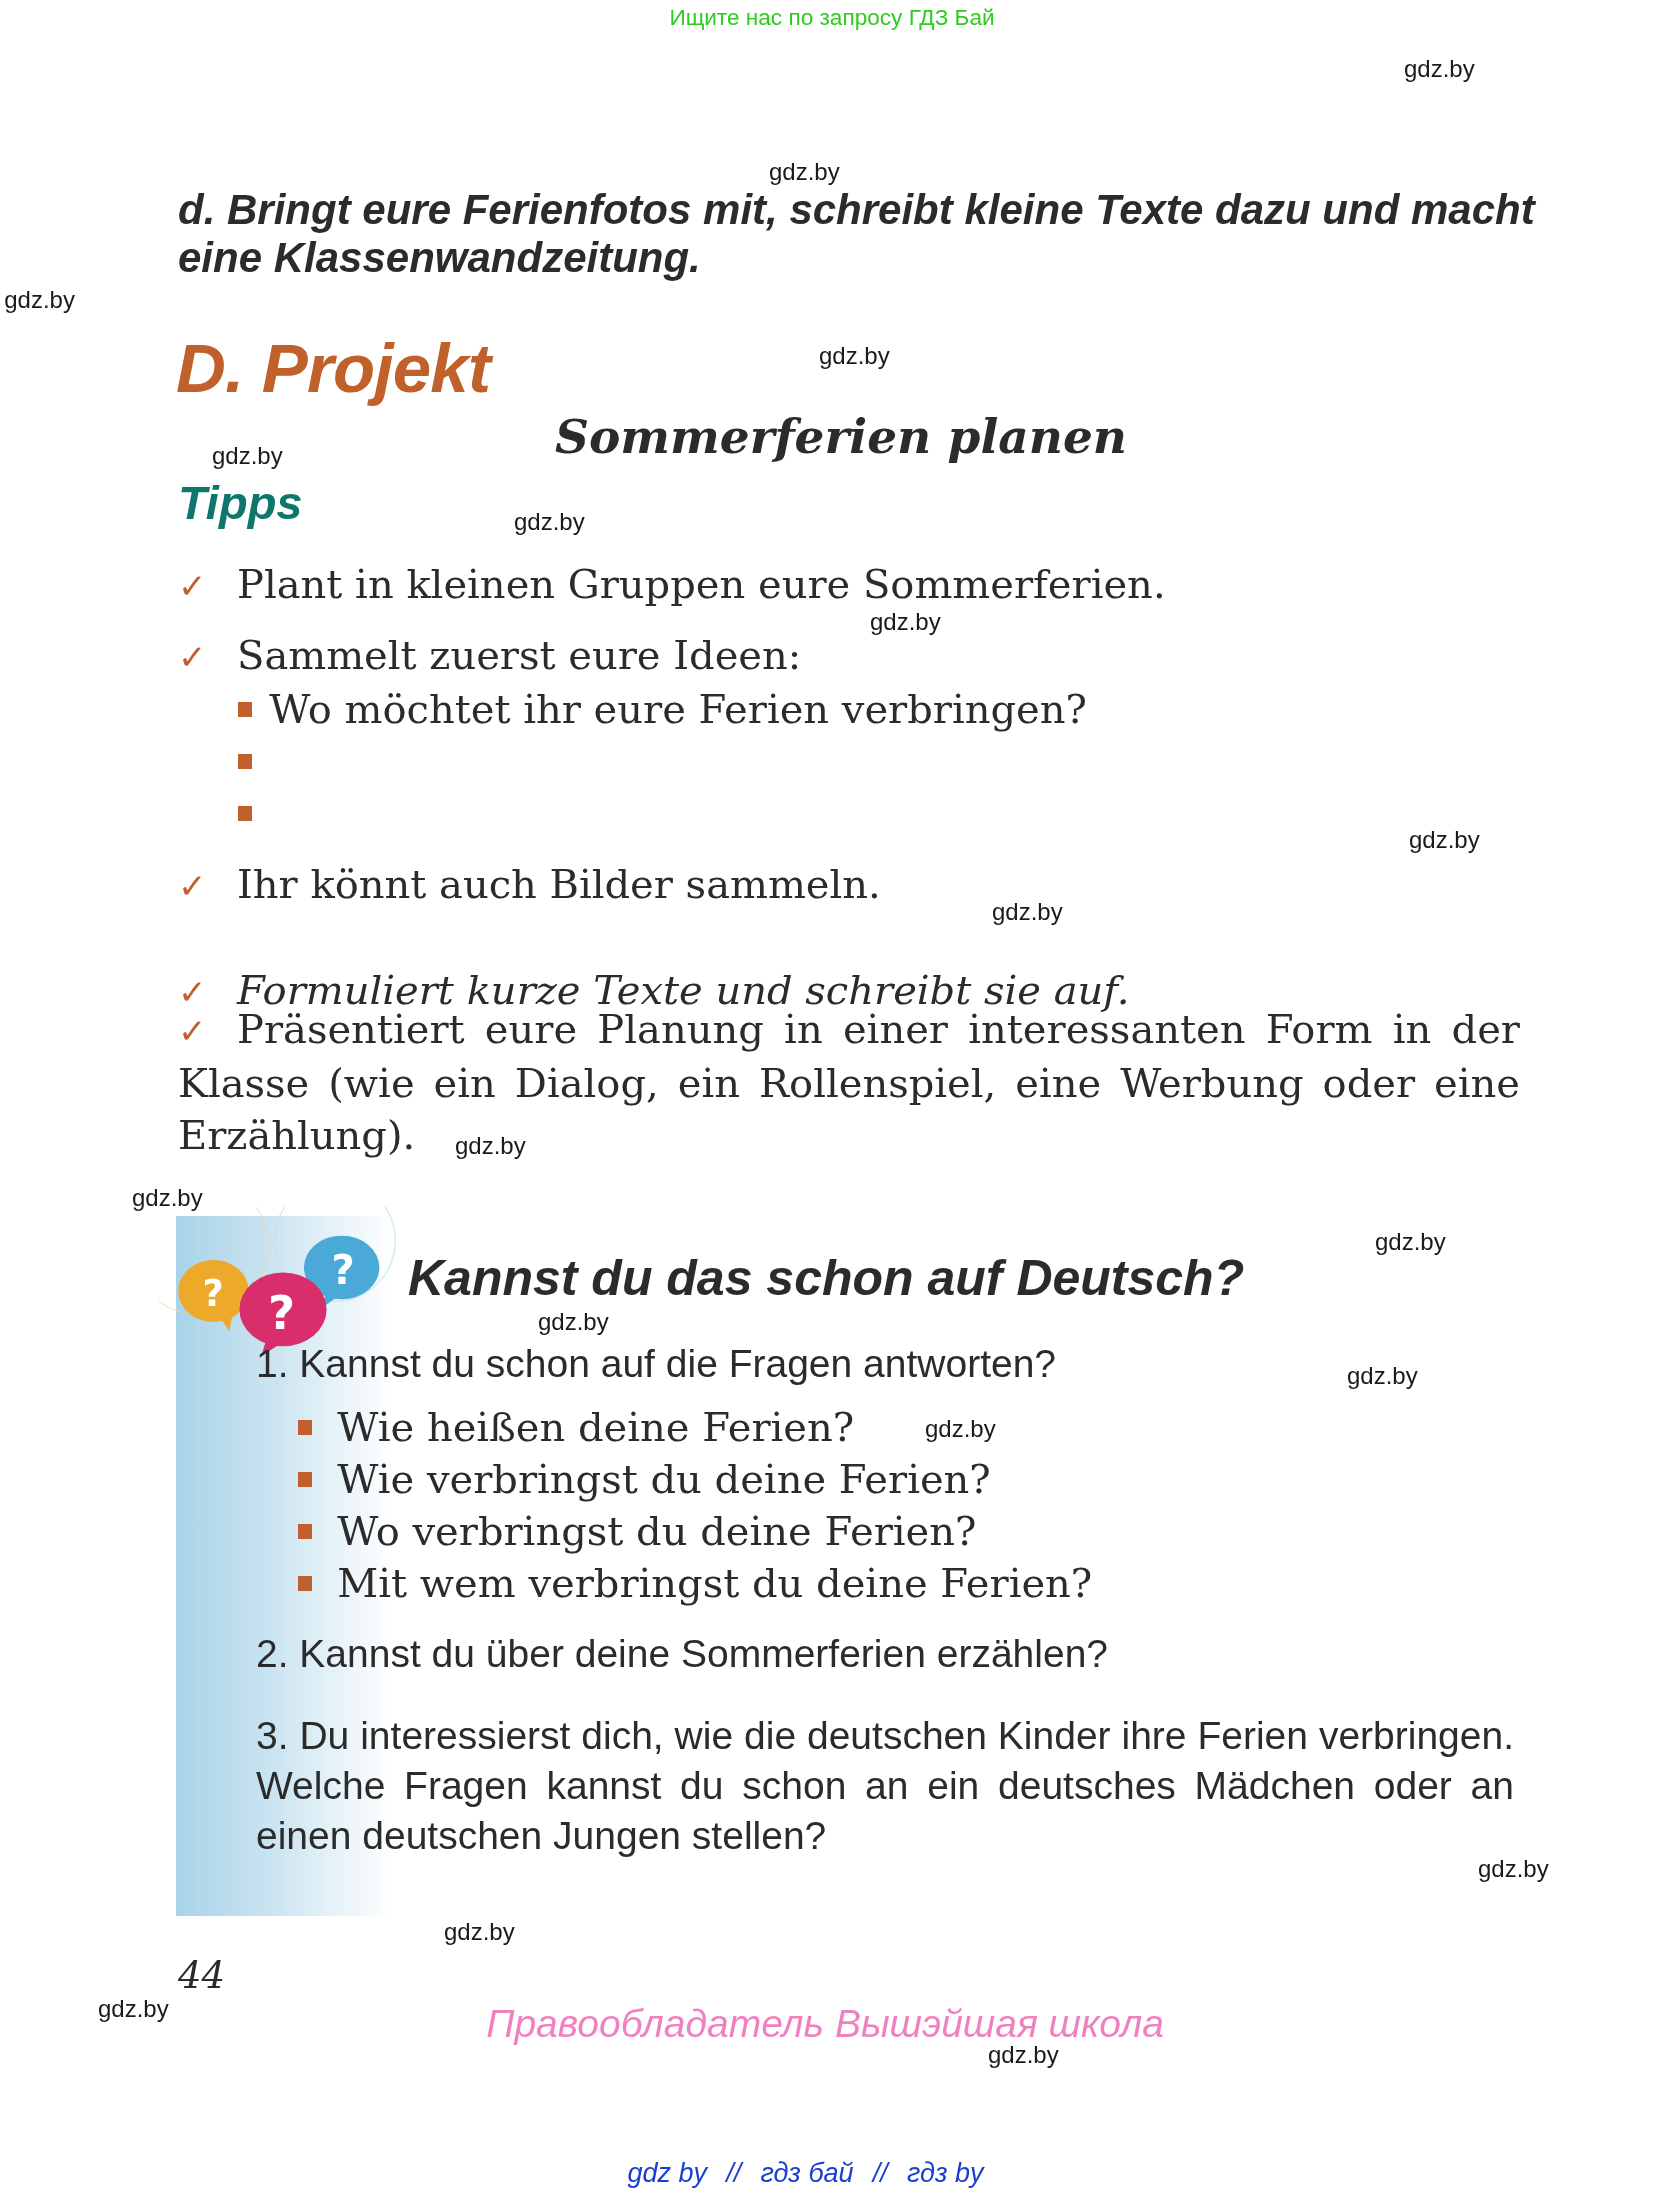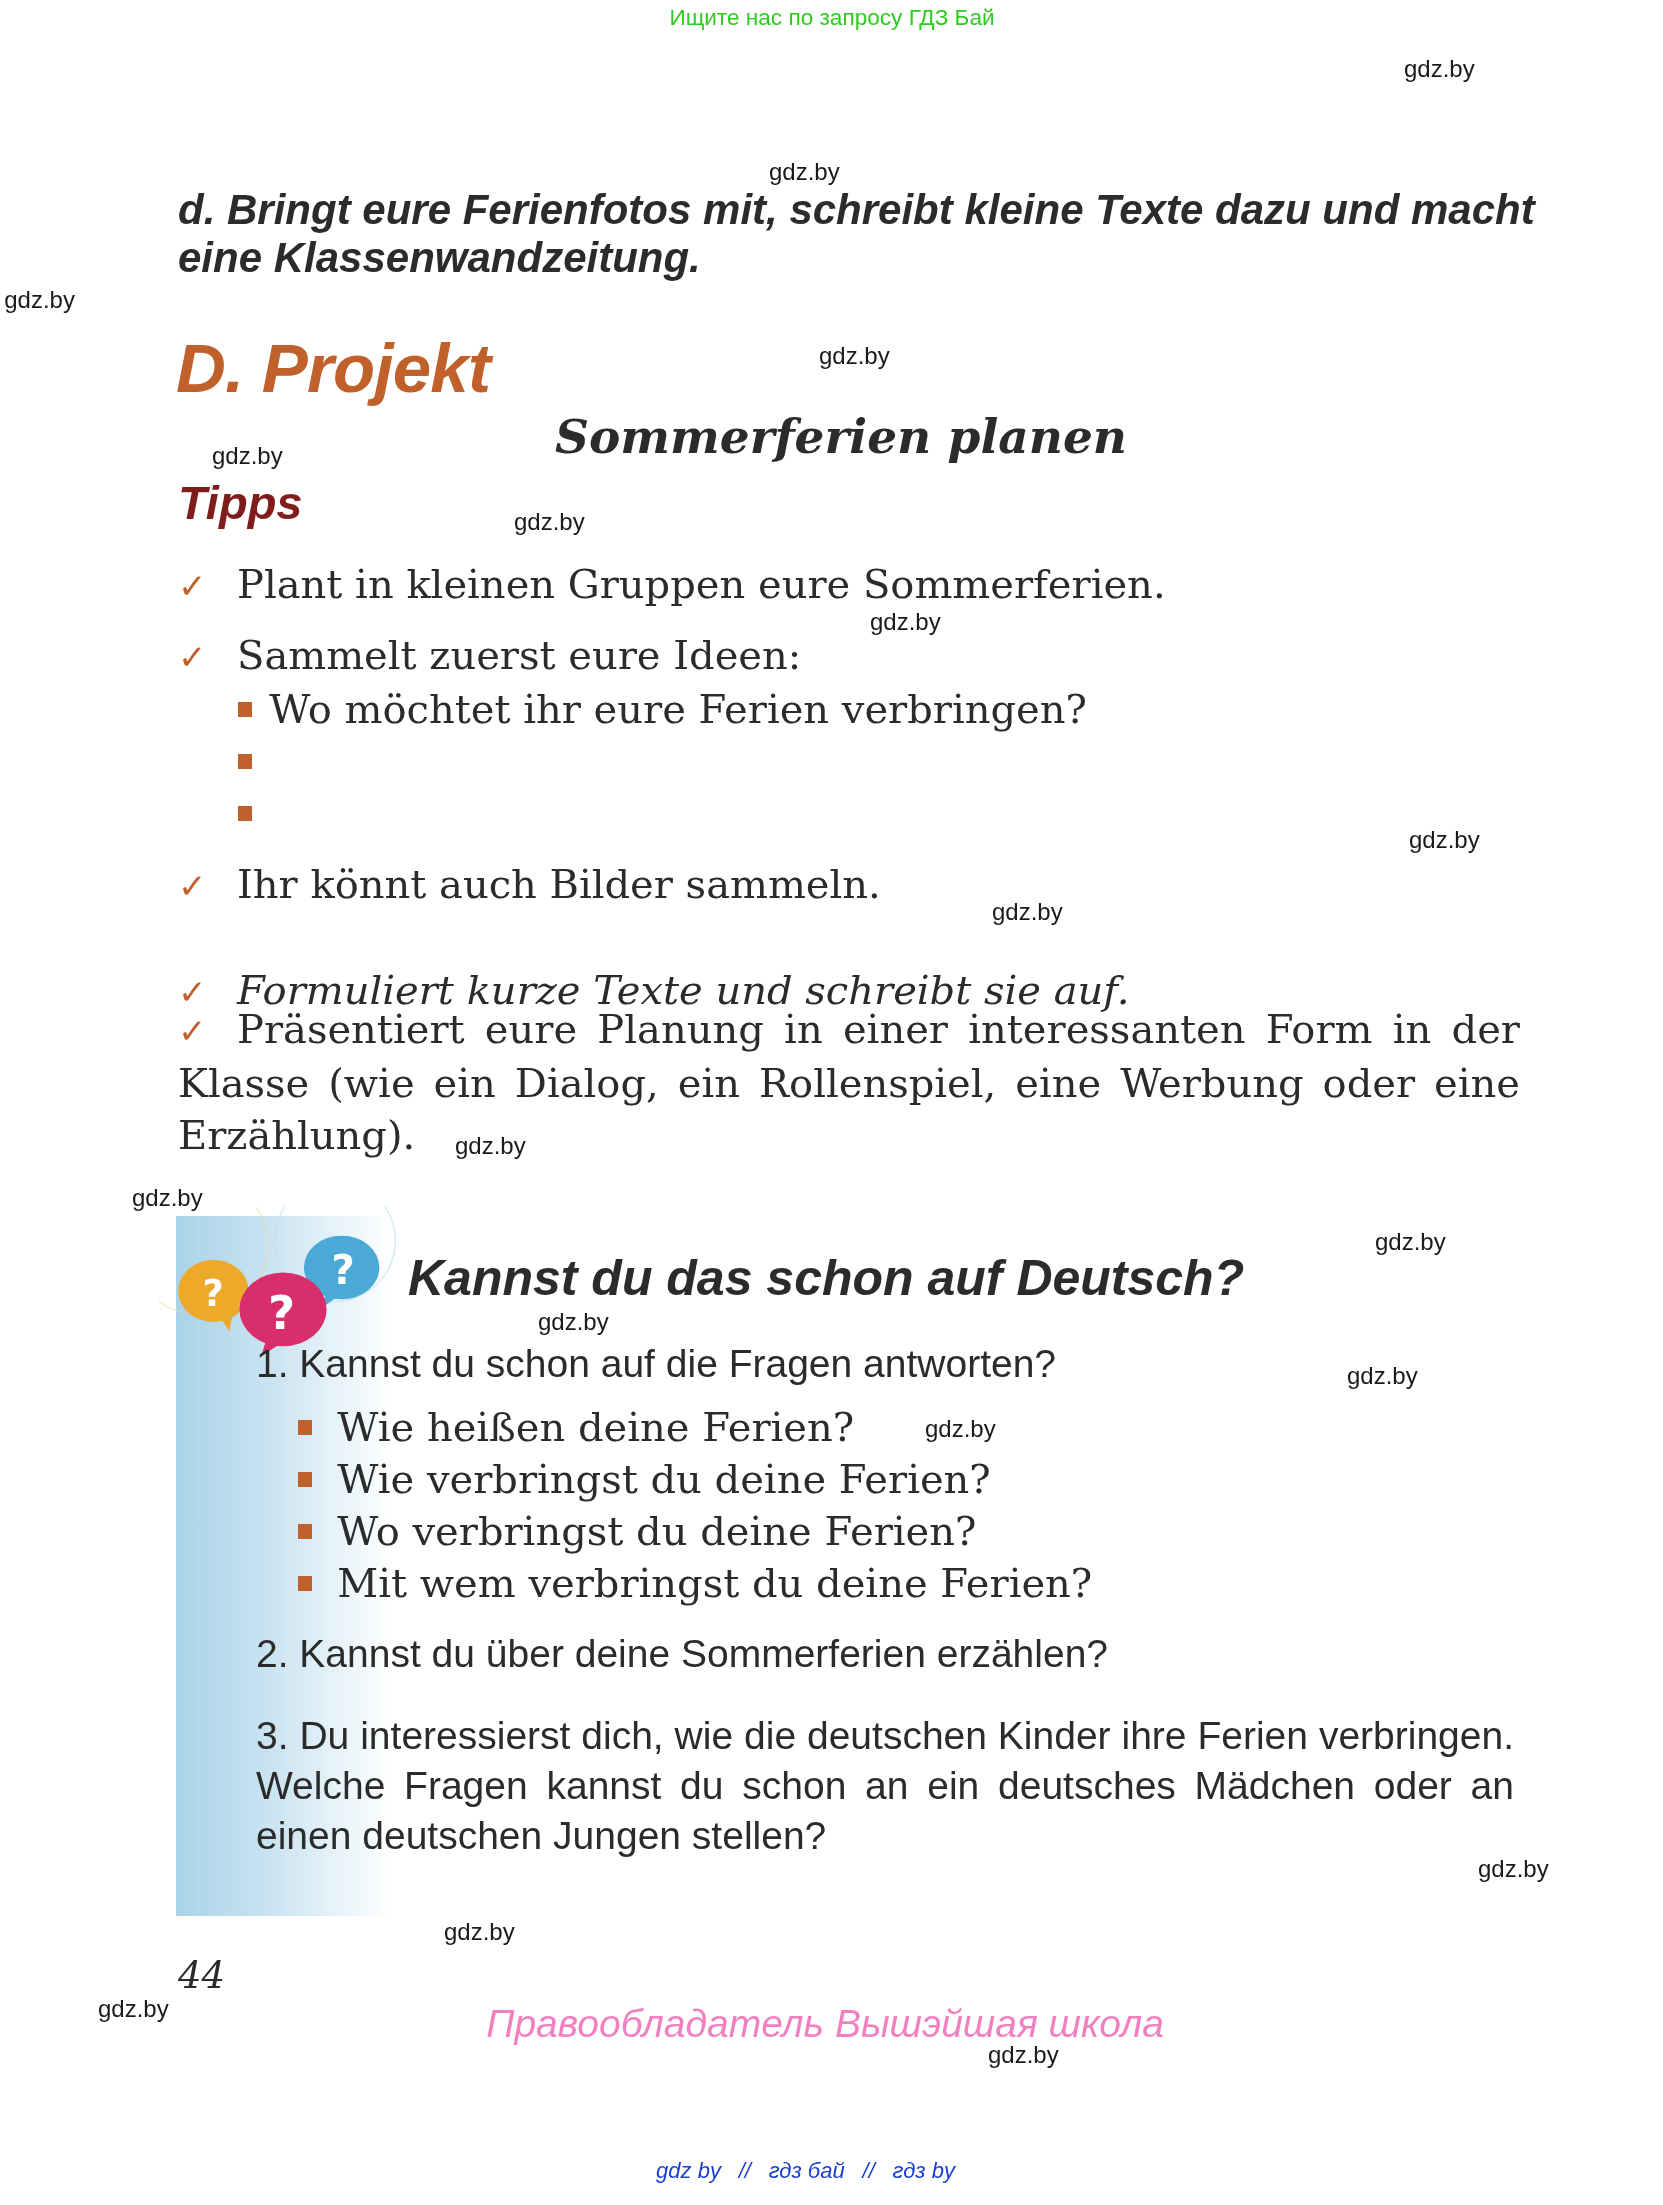--- a/index.html
+++ b/index.html
@@ -5,37 +5,37 @@
   html, body { margin: 0; padding: 0; background: #ffffff; }
   body { width: 1664px; height: 2205px; position: relative; overflow: hidden;
          font-family: "Liberation Sans", sans-serif; color: #2b2b2b; }
   .abs { position: absolute; white-space: nowrap; font-style: italic; }
   .wm { position: absolute; font-family: "Liberation Sans", sans-serif; font-size: 24px; color: #1a1a1a; white-space: nowrap; line-height: 1; }
   .topbar { position: absolute; top: 5px; left: 0; width: 1664px; text-align: center; font-size: 22.6px; color: #2ecc1f; }
   .serif { font-family: "DejaVu Serif", "Liberation Serif", serif; }
   .intro { left: 178px; top: 186px; font-size: 42px; line-height: 48px; font-weight: bold; color: #2b2b2b; white-space: normal; width: 1358px; }
   .projekt { left: 176px; top: 329px; font-size: 69px; font-weight: bold; color: #c0602a; letter-spacing: -0.8px; }
   .subtitle { top: 409px; left: 0; width: 1682px; text-align: center; font-size: 47px; font-weight: bold; color: #2b2b2b; }
-  .tipps { left: 178px; top: 475px; font-size: 47px; font-weight: bold; color: #7f1d1d; }
+  .tipps { left: 178px; top: 475px; font-size: 47px; font-weight: bold; color: #0f766e; }
   .tip { position: absolute; left: 178px; font-size: 40px; color: #2b2b2b; white-space: nowrap; line-height: 52px; }
   .check { color: #c0602a; font-family: "DejaVu Sans", sans-serif; font-size: 34px; display: inline-block; width: 59px; }
   .sub { position: absolute; left: 238px; font-size: 40px; color: #2b2b2b; white-space: nowrap; line-height: 52px; }
   .sq { display: inline-block; width: 14.3px; height: 14.3px; background: #c0602a; margin-right: 17px; vertical-align: middle; position: relative; top: -3.4px; }
   .para { position: absolute; left: 178px; top: 1003px; width: 1342px; font-size: 40px; line-height: 52px; color: #2b2b2b; white-space: normal; text-align: justify; }
   .bluebar { position: absolute; left: 176px; top: 1216px; width: 216px; height: 700px;
              background: linear-gradient(to right, #a8d3e8 0%, #cbe4f1 45%, #ffffff 100%); }
   .bubbles { position: absolute; left: 159px; top: 1207px; width: 243px; height: 147px; }
   .kheading { left: 408px; top: 1249px; font-size: 50px; font-weight: bold; color: #2b2b2b; }
   .q { position: absolute; left: 256px; font-size: 39px; color: #2b2b2b; white-space: nowrap; line-height: 50px; }
   .qsub { position: absolute; left: 298px; font-size: 40px; color: #2b2b2b; white-space: nowrap; line-height: 52px; }
   .qsub .sq { margin-right: 25px; }
   .q3 { position: absolute; left: 256px; top: 1711px; width: 1258px; font-size: 39px; line-height: 50px; color: #2b2b2b; white-space: normal; text-align: justify; }
   .pagenum { left: 178px; top: 1954px; font-size: 37px; color: #2b2b2b; }
   .copyright { top: 2002px; left: 0; width: 1650px; text-align: center; font-size: 39px; color: #f080c0; }
-  .footer { top: 2158px; left: 0; width: 1611px; text-align: center; font-size: 22px; color: #1a3fd0; }
+  .footer { top: 2158px; left: 0; width: 1611px; text-align: center; font-size: 27px; color: #1a3fd0; }
   .footer span.sep { margin: 0 11.7px; }
 </style>
 </head>
 <body>
 
 <div class="topbar">Ищите нас по запросу ГДЗ Бай</div>
 
 <div class="wm" style="left:1404px;top:57px;">gdz.by</div>
 <div class="wm" style="left:769px;top:160px;">gdz.by</div>
 <div class="wm" style="left:4.2px;top:288px;">gdz.by</div>

